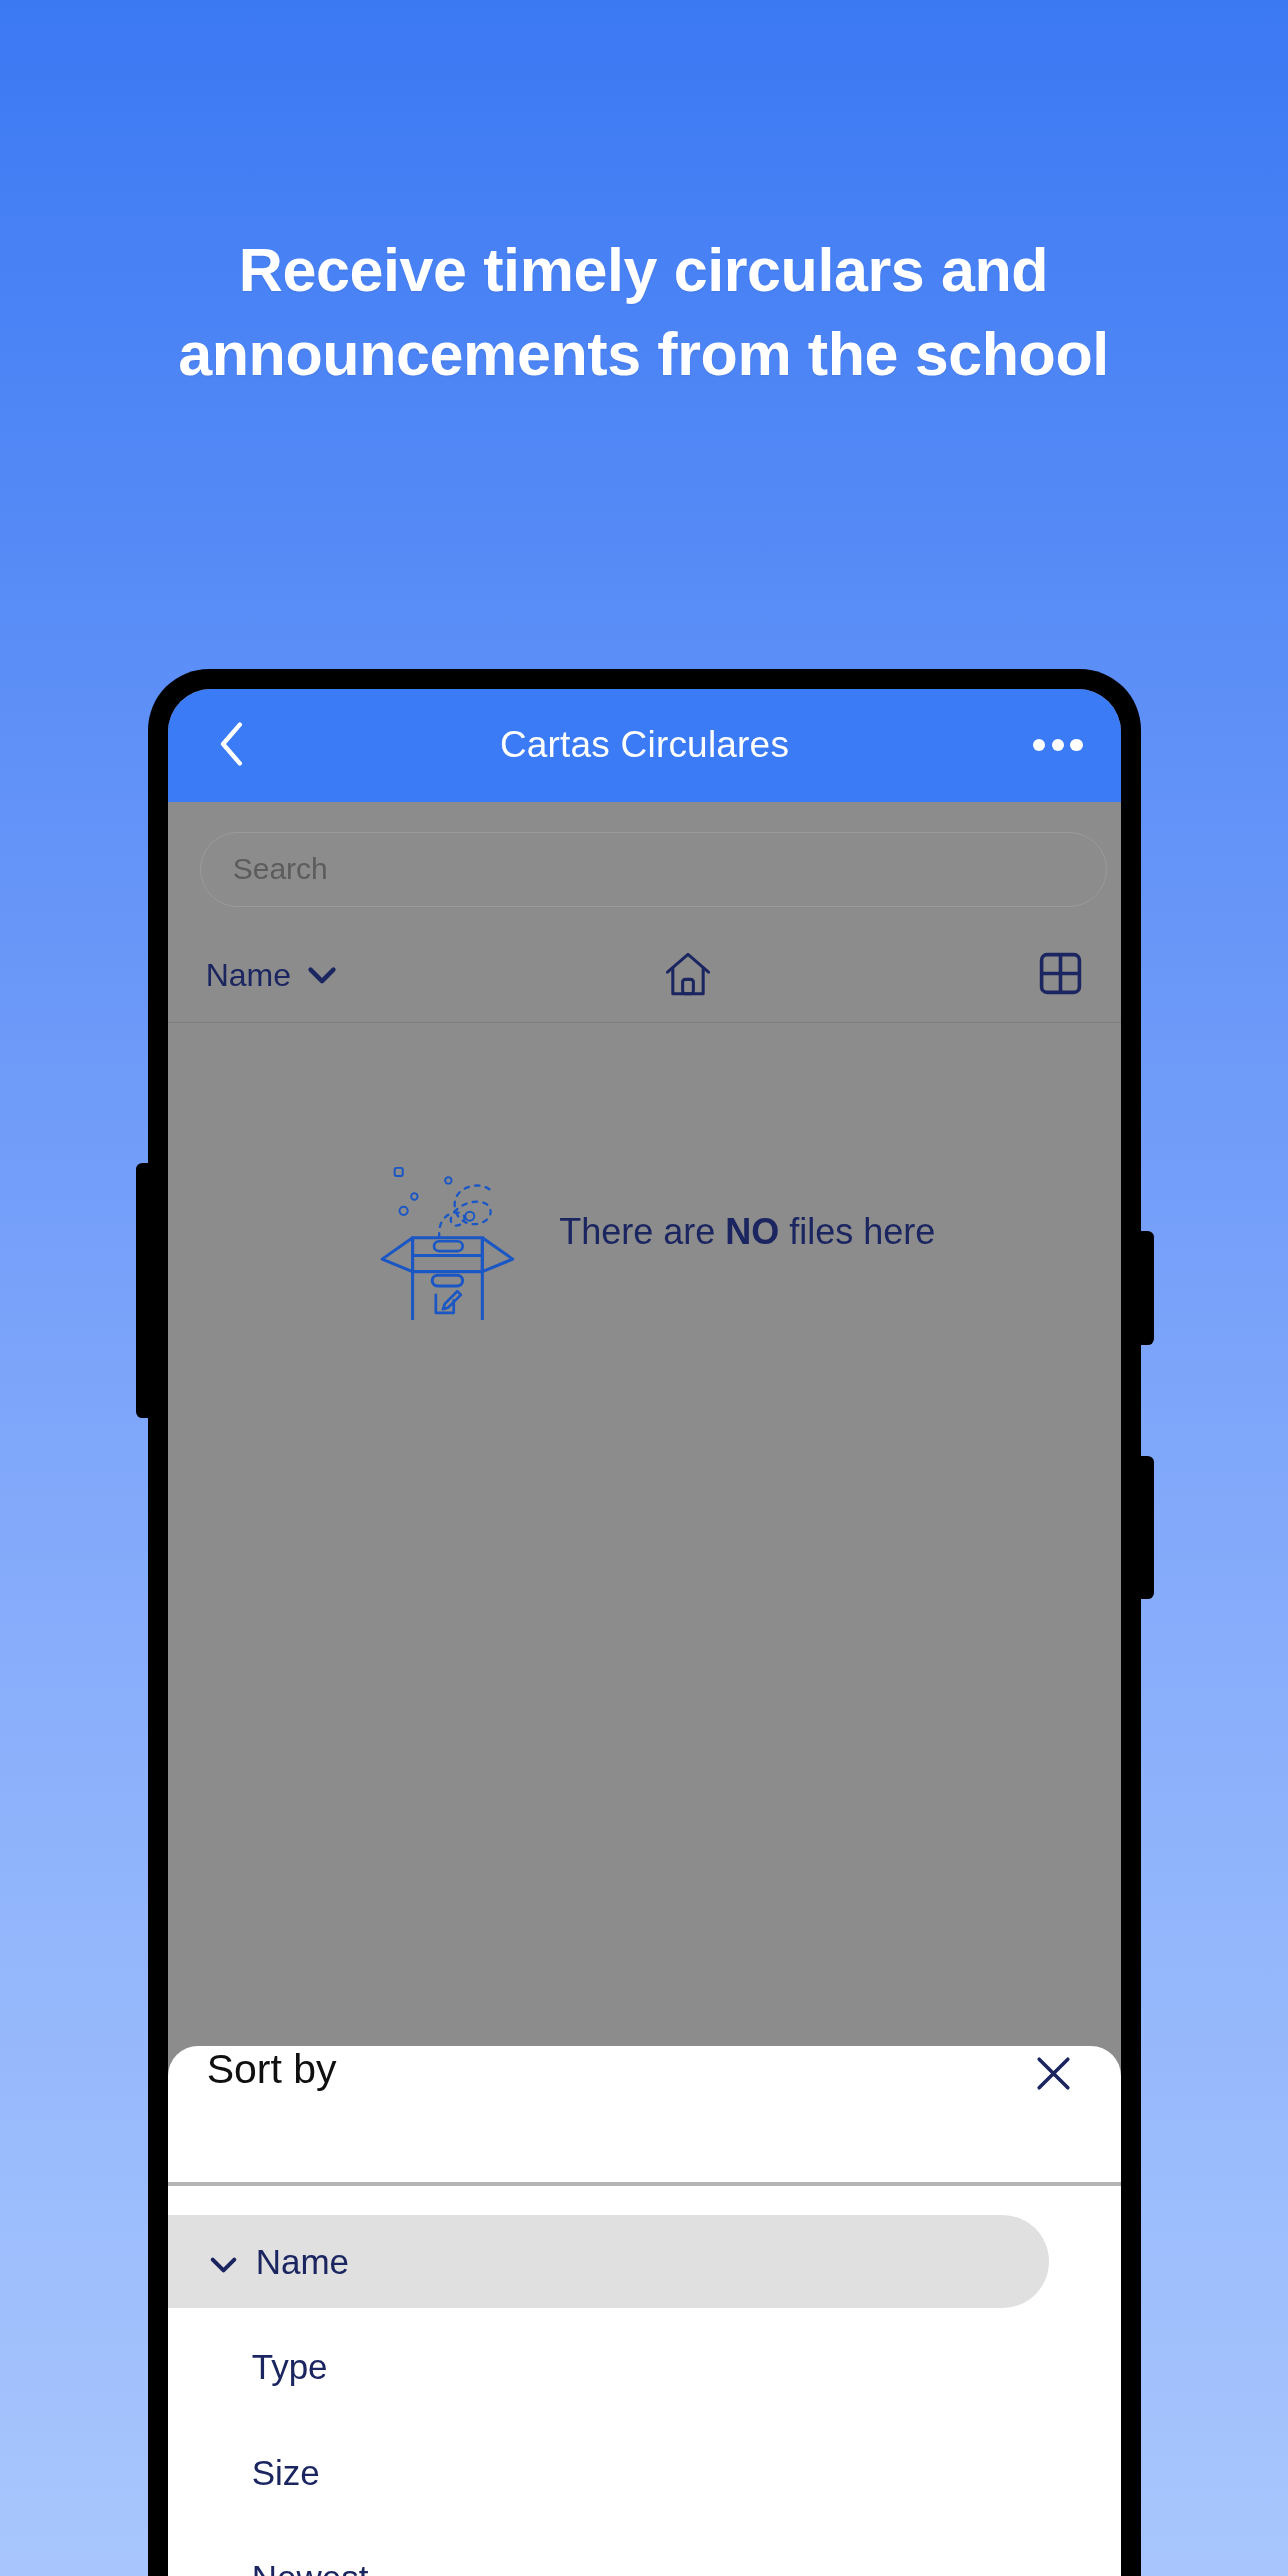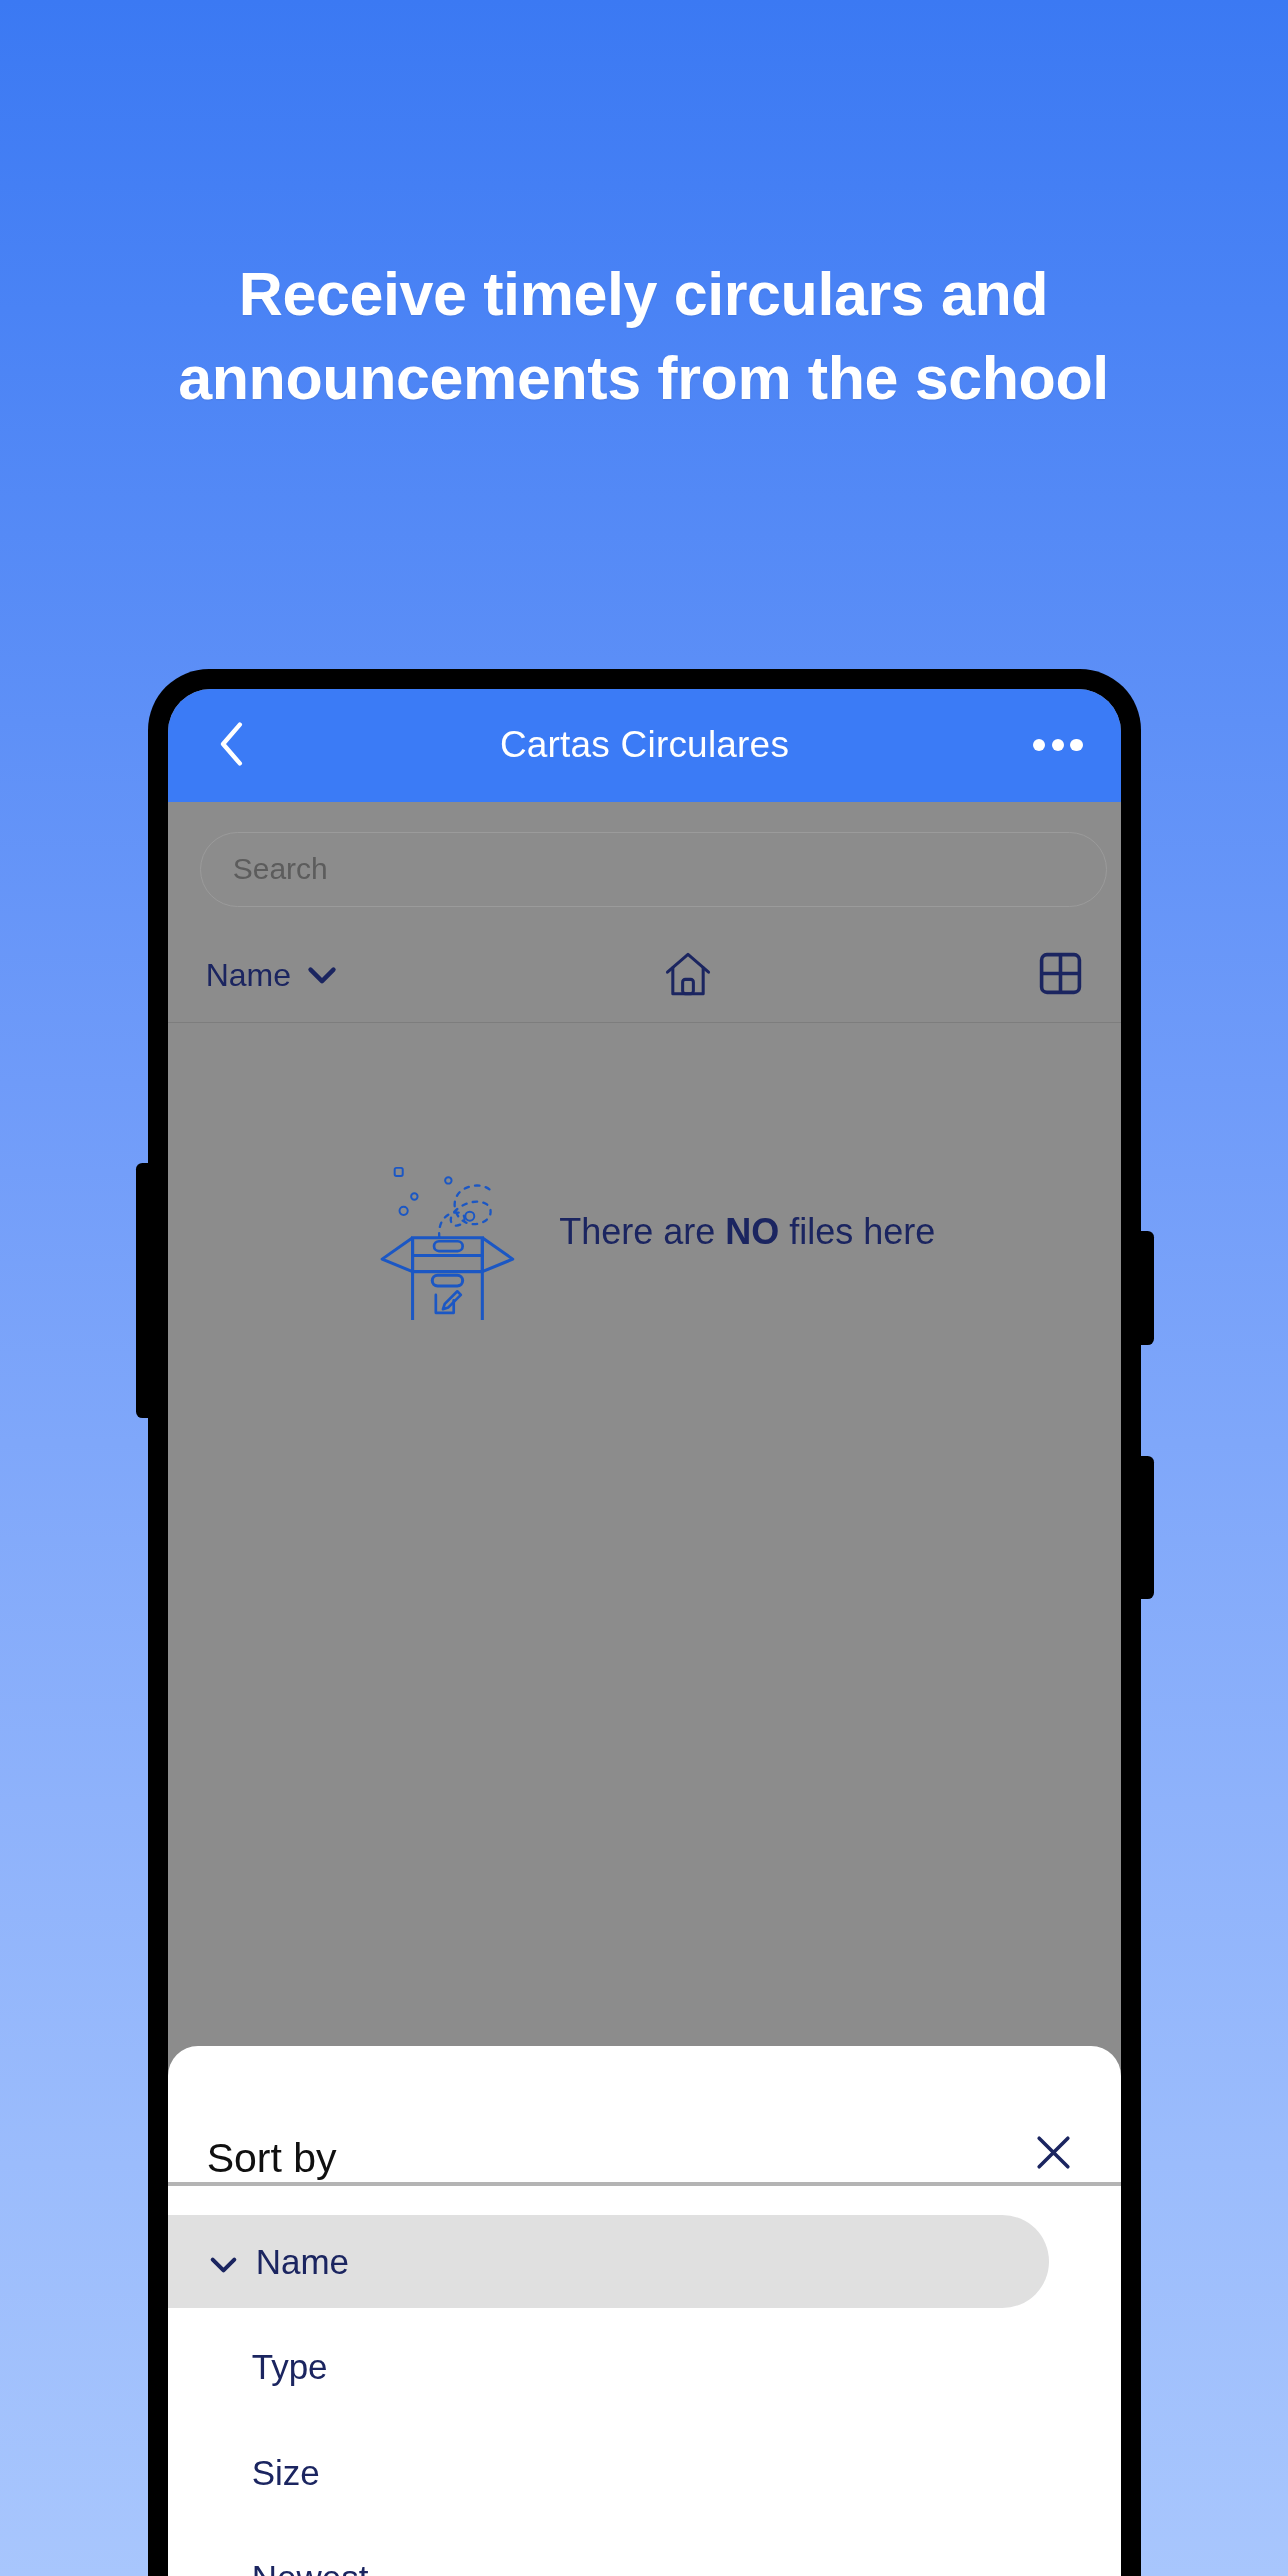--- a/index.html
+++ b/index.html
@@ -34,21 +34,20 @@
     left: 98px;
     width: 1091px;
     text-align: center;
     color: #ffffff;
     font-family: "Liberation Sans Narrow", "Liberation Sans", sans-serif;
     font-weight: bold;
     font-size: 61px;
     line-height: 84px;
     letter-spacing: -0.4px;
     text-shadow: 0 0.9px 1.8px rgba(0,0,0,0.07);
-    margin-top: 24px;
   }
 
   
   #phone {
     position: absolute;
     left: 148px;
     top: 669px;
     width: 993px;
     height: 1968px;
     background: #000000;
@@ -194,21 +193,21 @@
     position: absolute;
     left: 0; right: 0;
     bottom: 0;
     background: #ffffff;
     border-radius: 30px 30px 0 0;
     overflow: hidden;
   }
   #sheet-header {
     height: 136px;
     display: flex;
-    align-items: flex-end;
+    align-items: flex-start;
     padding: 0 39px;
   }
   #sheet-title {
     color: #101010;
     font-size: 41px;
     font-family: "Liberation Sans Narrow", "Liberation Sans", sans-serif;
   }
   #close-btn {
     margin-left: auto;
     width: 57px; height: 57px;

